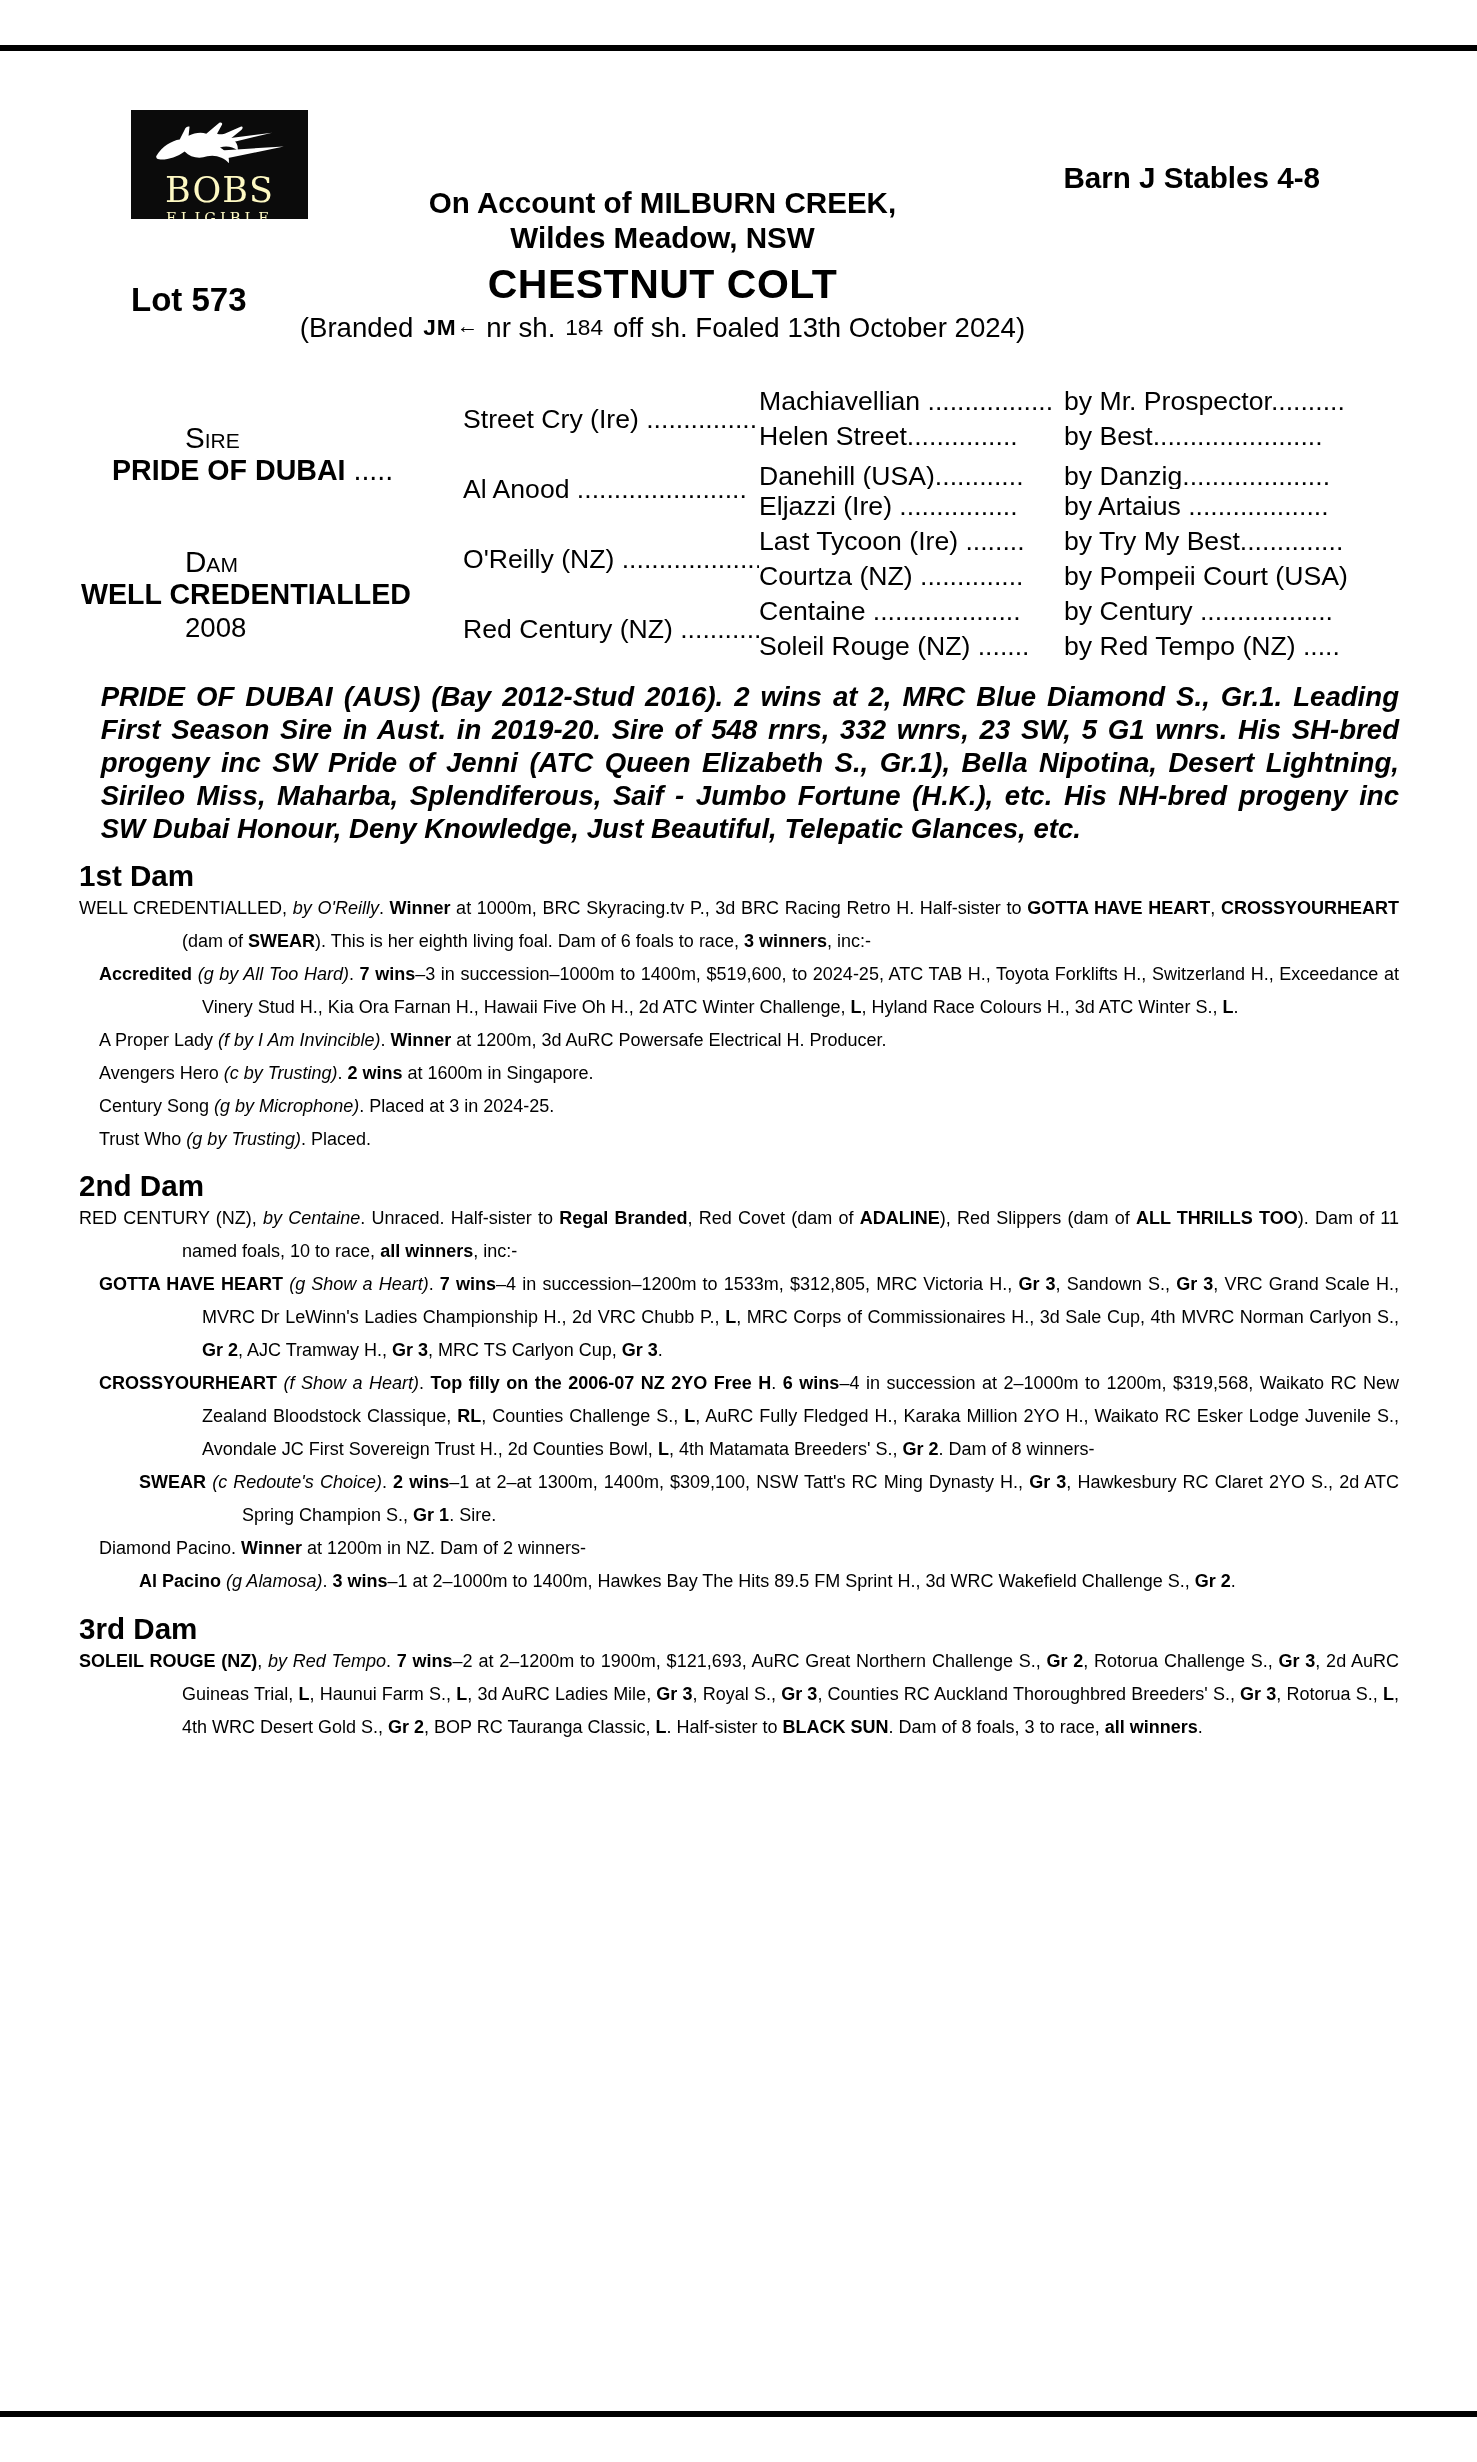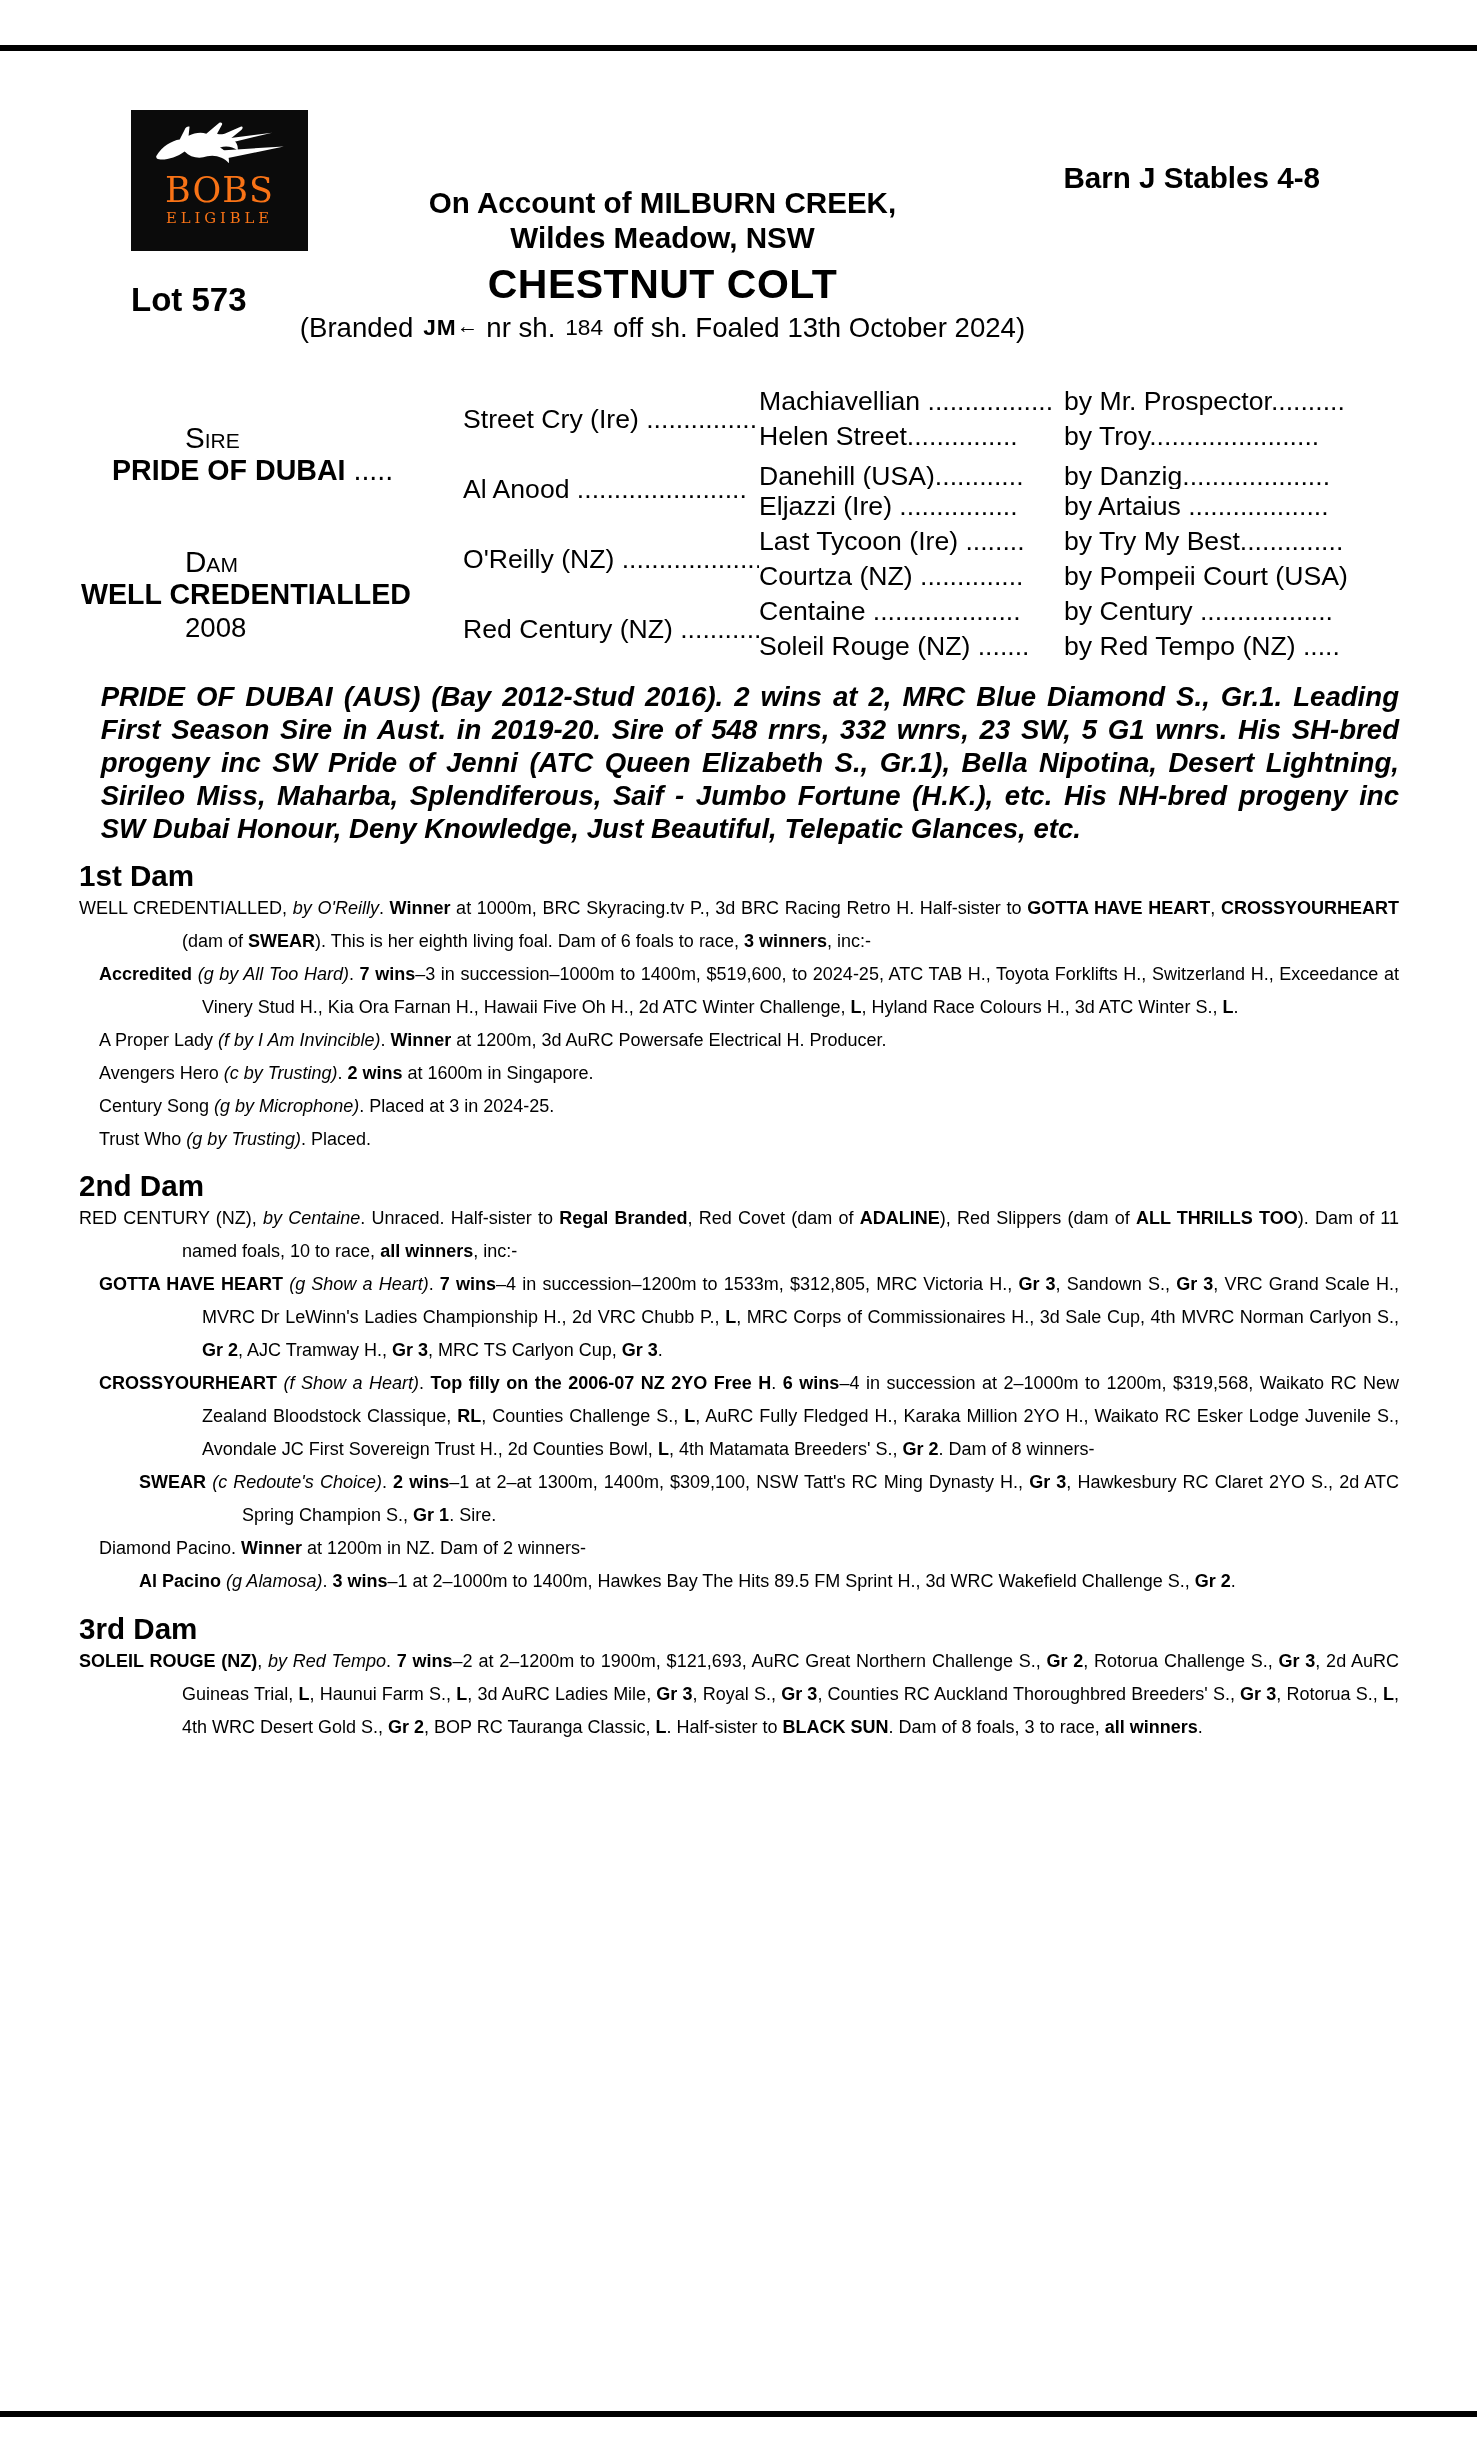--- a/index.html
+++ b/index.html
@@ -8,22 +8,22 @@
     background:#ffffff;color:#000;
     font-family:"Liberation Sans",sans-serif;
     -webkit-font-smoothing:antialiased;
   }
   .rule{position:absolute;left:0;width:1478px;height:5.9px;background:#000;}
   #rule-top{top:45px;}
   #rule-bottom{top:2411px;}
 
   
   .logo{
-    position:absolute;left:131px;top:110px;width:177px;height:141px;
-    background:#0b0b0b;color:#f97316;text-align:center;overflow:hidden;
+    position:absolute;left:131px;top:110px;width:177px;height:109px;
+    background:#0b0b0b;color:#fef9c3;text-align:center;overflow:hidden;
   }
   .logo svg{display:block;margin:6.9px auto 0 auto;width:148px;height:55px;}
   .logo .bobs{font-family:"DejaVu Serif","Liberation Serif",serif;font-size:35px;line-height:37px;letter-spacing:1px;}
   .logo .elig{font-family:"DejaVu Serif","Liberation Serif",serif;font-size:14.8px;line-height:17.7px;letter-spacing:3.9px;}
 
   .barn{position:absolute;top:161px;left:0;width:1320px;text-align:right;
     font-size:29.6px;font-weight:bold;}
   .center-head{position:absolute;top:185px;left:0;width:1325px;text-align:center;}
   .acct{font-size:29.6px;font-weight:bold;line-height:35px;}
   .big-title{font-size:41px;font-weight:bold;line-height:47px;margin-top:5.9px;letter-spacing:0.5px;}
@@ -121,21 +121,21 @@
     </div>
 
     <div class="cell p1">Street Cry (Ire) ...............</div>
     <div class="cell p2">Al Anood .......................</div>
     <div class="cell p3">O'Reilly (NZ) ...................</div>
     <div class="cell p4">Red Century (NZ) ...........</div>
 
     <div class="cell gp-name g1">Machiavellian .................</div>
     <div class="cell gp-by g1">by Mr. Prospector..........</div>
     <div class="cell gp-name g2">Helen Street...............</div>
-    <div class="cell gp-by g2">by Troy.......................</div>
+    <div class="cell gp-by g2">by Best.......................</div>
     <div class="cell gp-name g3">Danehill (USA)............</div>
     <div class="cell gp-by g3">by Danzig....................</div>
     <div class="cell gp-name g4">Eljazzi (Ire) ................</div>
     <div class="cell gp-by g4">by Artaius ...................</div>
     <div class="cell gp-name g5">Last Tycoon (Ire) ........</div>
     <div class="cell gp-by g5">by Try My Best..............</div>
     <div class="cell gp-name g6">Courtza (NZ) ..............</div>
     <div class="cell gp-by g6">by Pompeii Court (USA)</div>
     <div class="cell gp-name g7">Centaine ....................</div>
     <div class="cell gp-by g7">by Century ..................</div>

